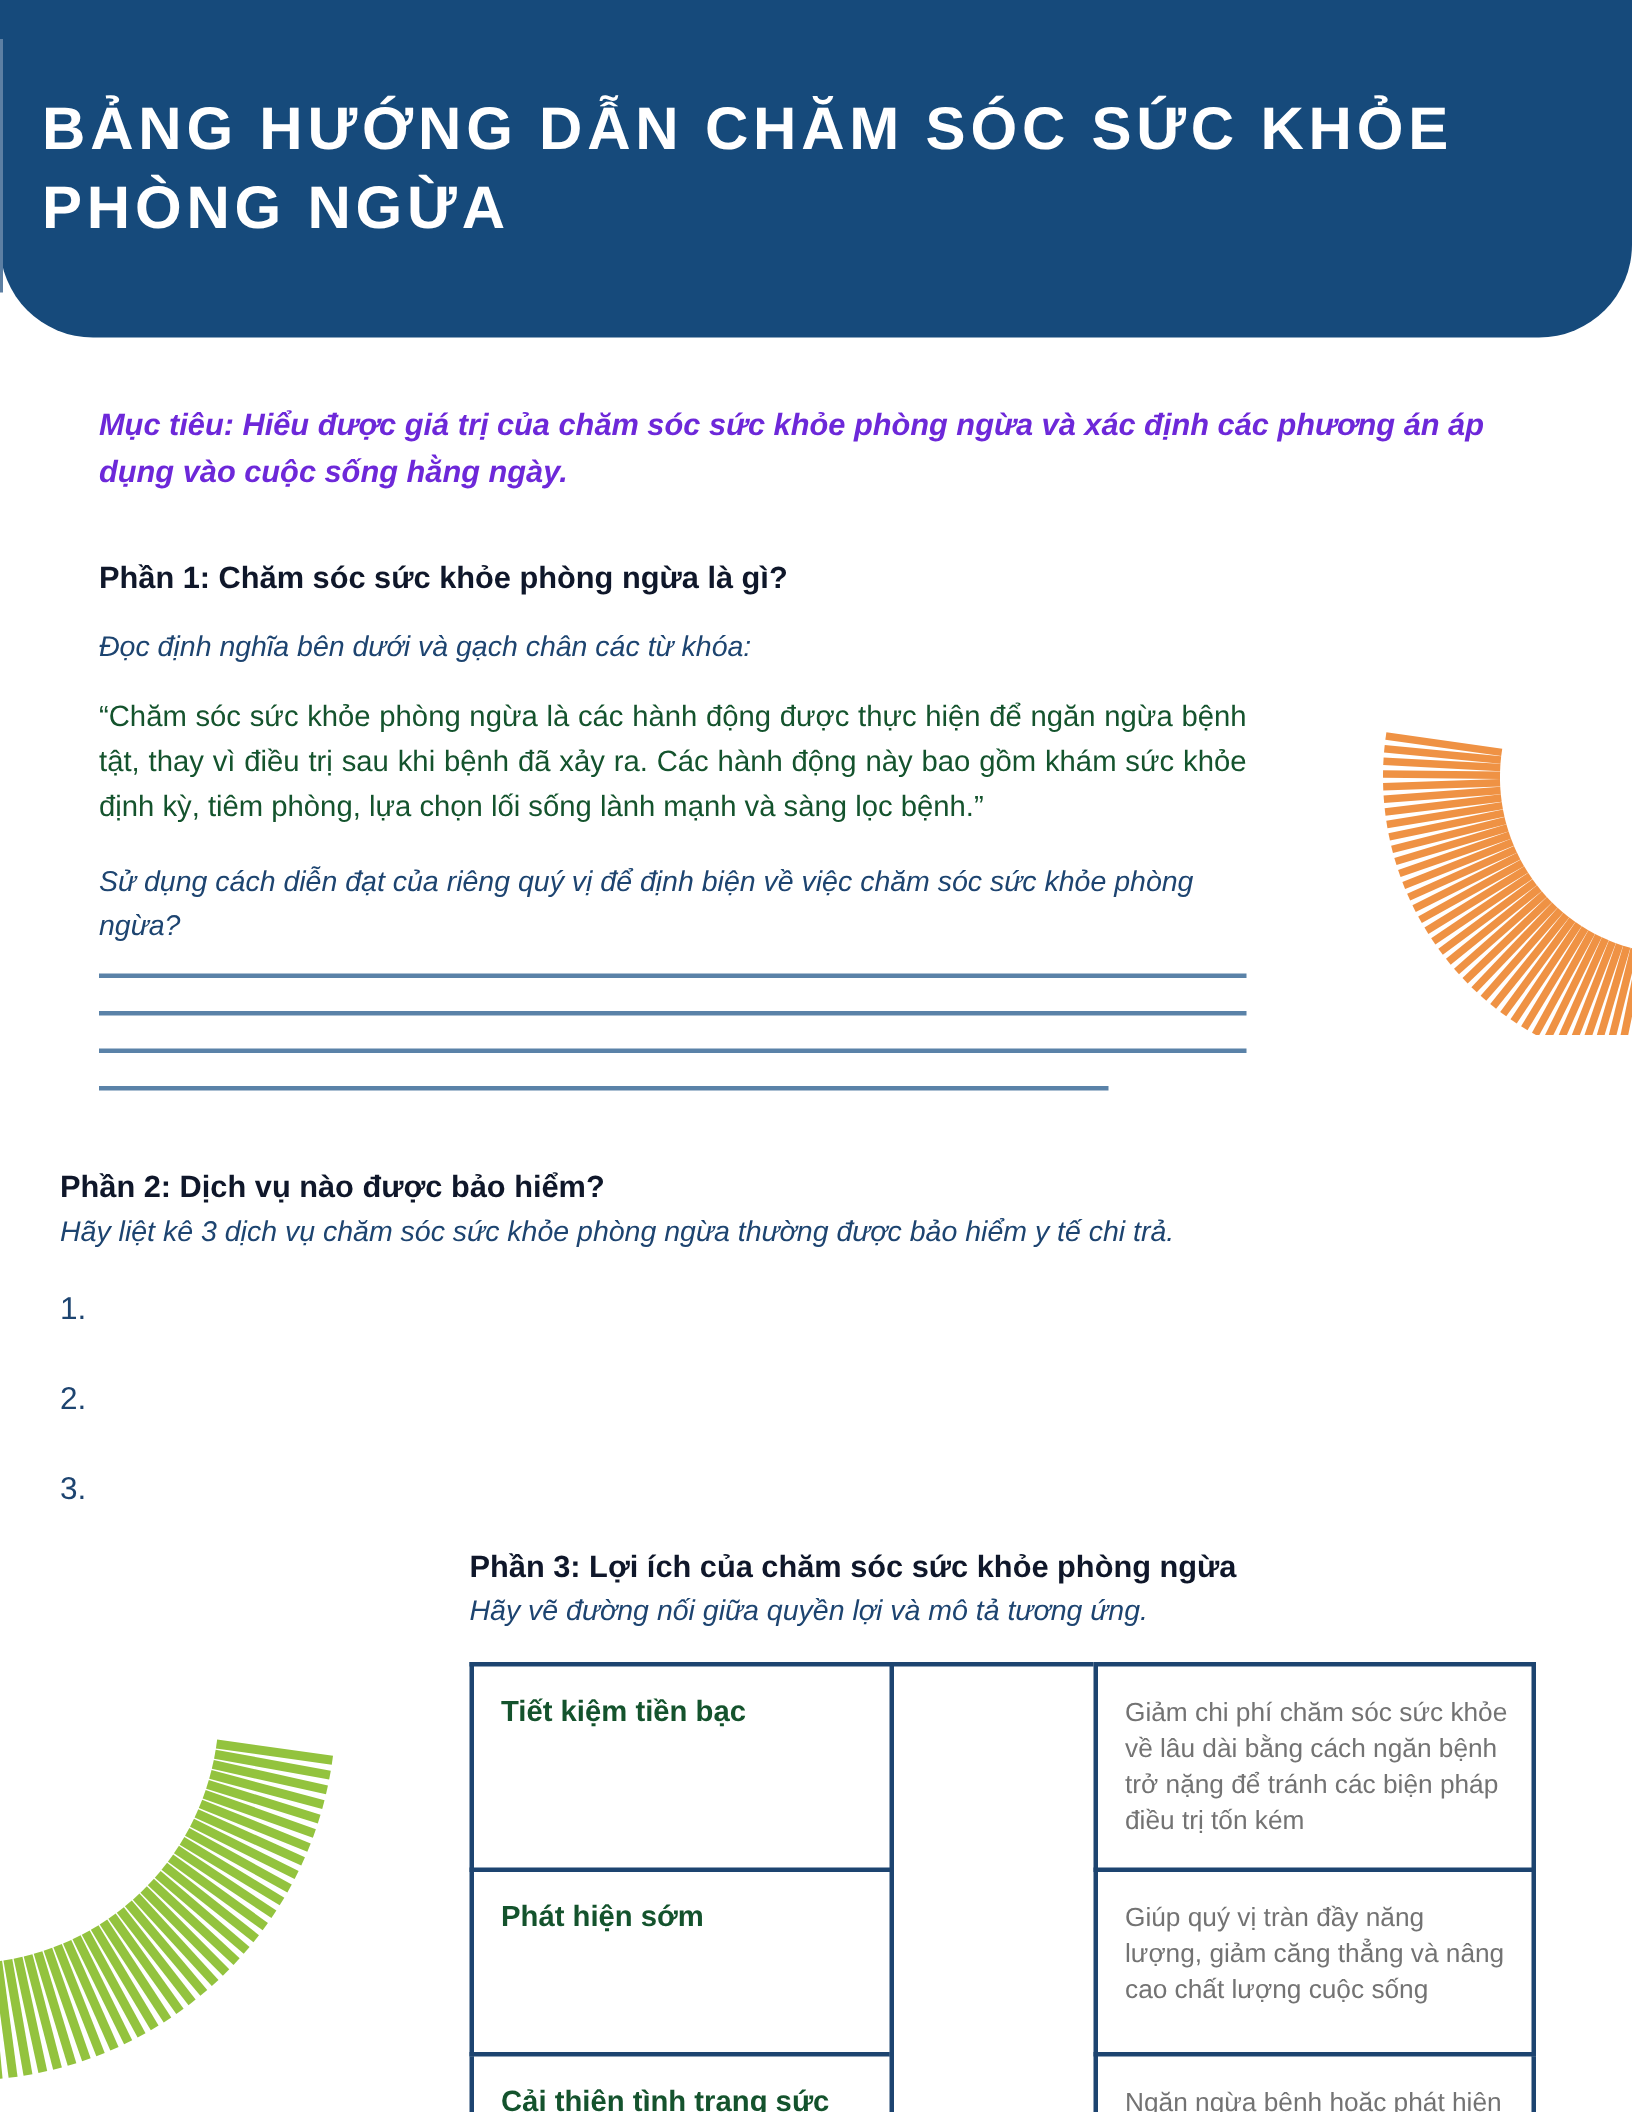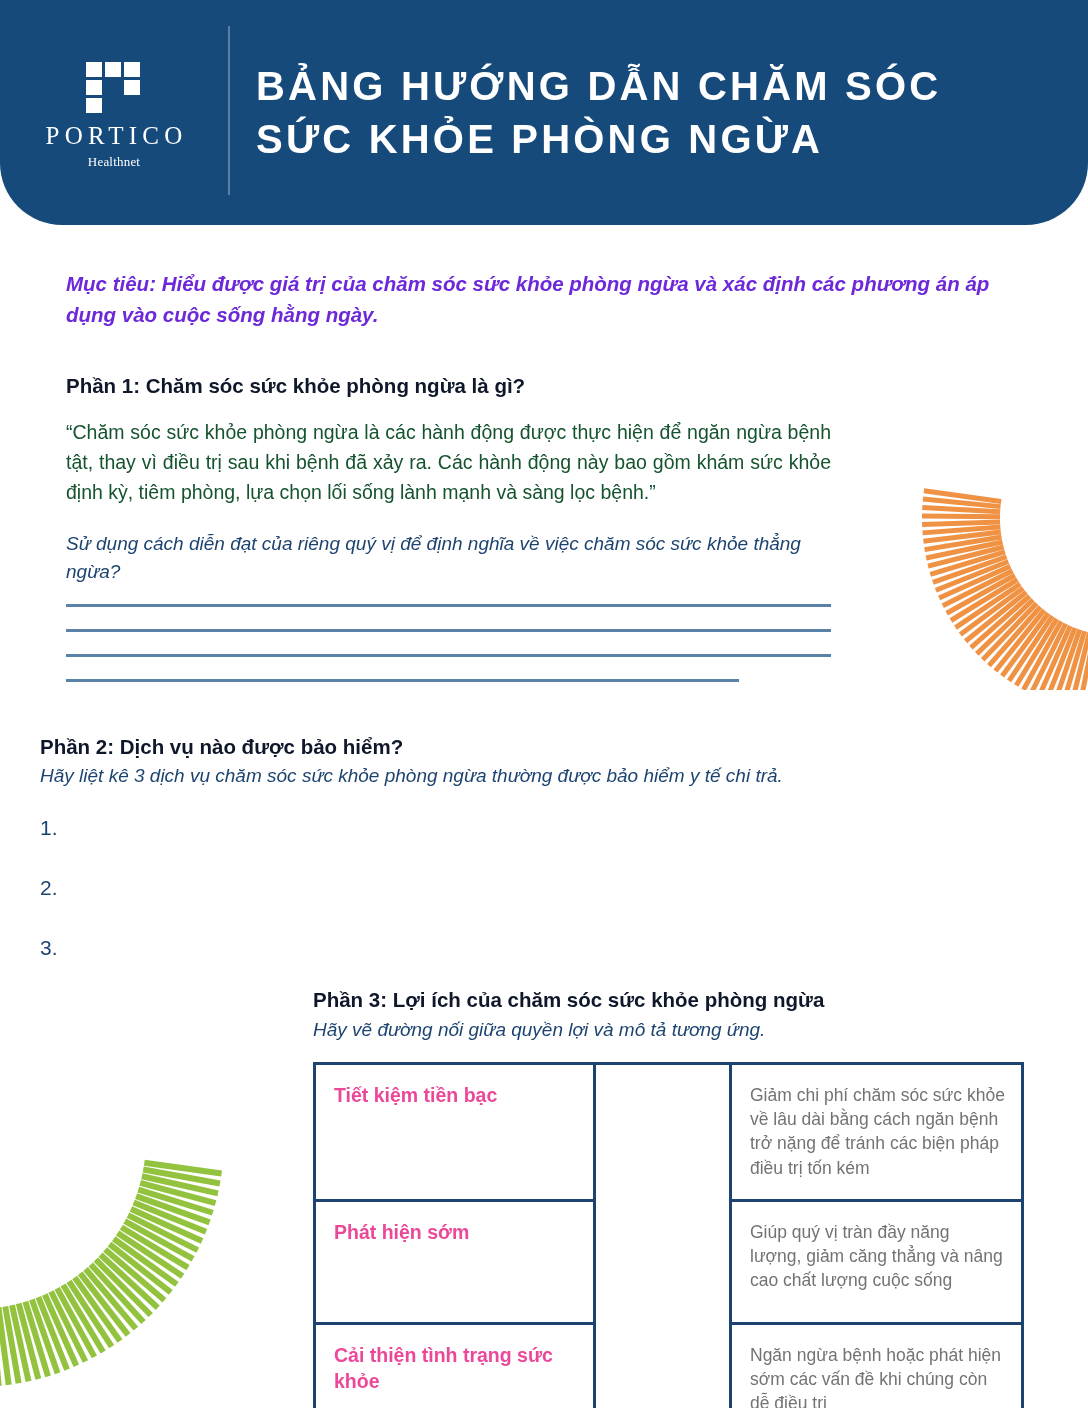--- a/index.html
+++ b/index.html
@@ -220,21 +220,21 @@
     border-bottom: 0;
     padding: 0;
   }
   .col-left  { width: 280px; }
   .col-mid   { width: 136px; }
   .col-right { width: 292px; }
 
   .term {
     font-size: 19.5px;
     font-weight: bold;
-    color: #ec4899;
+    color: #14532d;
     line-height: 1.32;
   }
   .desc {
     font-size: 17.5px;
     color: #737373;
     line-height: 1.38;
   }
   .row-a td { height: 98px; }
   .row-b td { height: 84px; }
   .row-c td { height: 84px; }
@@ -339,49 +339,35 @@
     <line x1="77.13" y1="252.95" x2="68.48" y2="330.47" stroke="#93c33e" stroke-width="6" stroke-linecap="butt"></line>
     <line x1="70.29" y1="252.05" x2="58.50" y2="329.15" stroke="#93c33e" stroke-width="6" stroke-linecap="butt"></line>
     <line x1="63.49" y1="250.86" x2="48.58" y2="327.42" stroke="#93c33e" stroke-width="6" stroke-linecap="butt"></line>
     <line x1="56.75" y1="249.41" x2="38.74" y2="325.30" stroke="#93c33e" stroke-width="6" stroke-linecap="butt"></line>
     <line x1="50.07" y1="247.68" x2="29.00" y2="322.78" stroke="#93c33e" stroke-width="6" stroke-linecap="butt"></line>
     <line x1="43.47" y1="245.68" x2="19.36" y2="319.86" stroke="#93c33e" stroke-width="6" stroke-linecap="butt"></line>
   </svg>
 
 <div class="header-banner">
 
-  <div class="brand-block">
-    <div class="brand-mark">
-      <i></i>
-        <i></i>
-        <i></i>
-      <i></i>
-        <i class="off"></i>
-        <i></i>
-      <i></i>
-        <i class="off"></i>
-        <i class="off"></i>
-    </div>
-    <div class="brand-name">PORTICO</div>
-    <div class="brand-sub">Healthnet</div>
-  </div>
 
   <div class="header-divider"></div>
 
   <div class="header-title">BẢNG HƯỚNG DẪN CHĂM SÓC SỨC KHỎE PHÒNG NGỪA</div>
 </div>
 
 <div class="sheet">
 
   <div class="objective">Mục tiêu: Hiểu được giá trị của chăm sóc sức khỏe phòng ngừa và xác định các phương án áp dụng vào cuộc sống hằng ngày.</div>
 
   <section class="part1">
     <div class="sec-head">Phần 1: Chăm sóc sức khỏe phòng ngừa là gì?</div>
+    <div class="sec-sub">Đọc định nghĩa bên dưới và gạch chân các từ khóa:</div>
     <div class="definition">“Chăm sóc sức khỏe phòng ngừa là các hành động được thực hiện để ngăn ngừa bệnh tật, thay vì điều trị sau khi bệnh đã xảy ra. Các hành động này bao gồm khám sức khỏe định kỳ, tiêm phòng, lựa chọn lối sống lành mạnh và sàng lọc bệnh.”</div>
-    <div class="prompt">Sử dụng cách diễn đạt của riêng quý vị để định nghĩa về việc chăm sóc sức khỏe thẳng ngừa?</div>
+    <div class="prompt">Sử dụng cách diễn đạt của riêng quý vị để định biện về việc chăm sóc sức khỏe phòng ngừa?</div>
     <div class="answer-lines">
       <div class="ln"></div>
       <div class="ln"></div>
       <div class="ln"></div>
       <div class="ln short"></div>
     </div>
   </section>
 
   <section class="part2">
     <div class="sec-head">Phần 2: Dịch vụ nào được bảo hiểm?</div>

